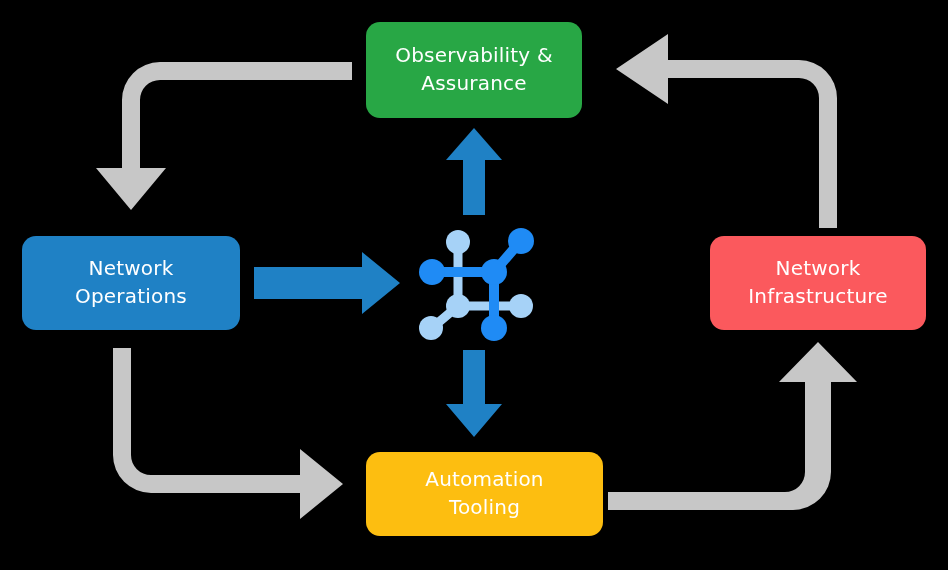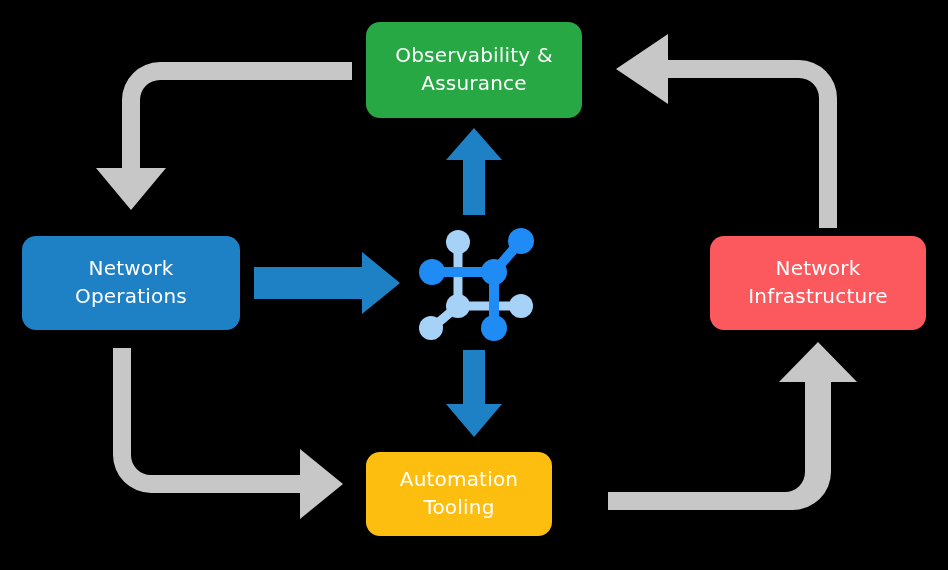--- a/index.html
+++ b/index.html
@@ -41,21 +41,21 @@
   }
   #box-network-operations {
     left: 22px; top: 236px; width: 218px; height: 94px;
     background: #1f81c5;
   }
   #box-network-infrastructure {
     left: 710px; top: 236px; width: 216px; height: 94px;
     background: #fb595d;
   }
   #box-automation-tooling {
-    left: 366px; top: 452px; width: 186px; height: 84px;
+    left: 366px; top: 452px; width: 237px; height: 84px;
     background: #fdbe10;
   }
   #arrows-layer, #icon-layer {
     position: absolute;
     left: 0; top: 0;
     width: 948px; height: 570px;
     pointer-events: none;
   }
   .box-label {
     display: block;

